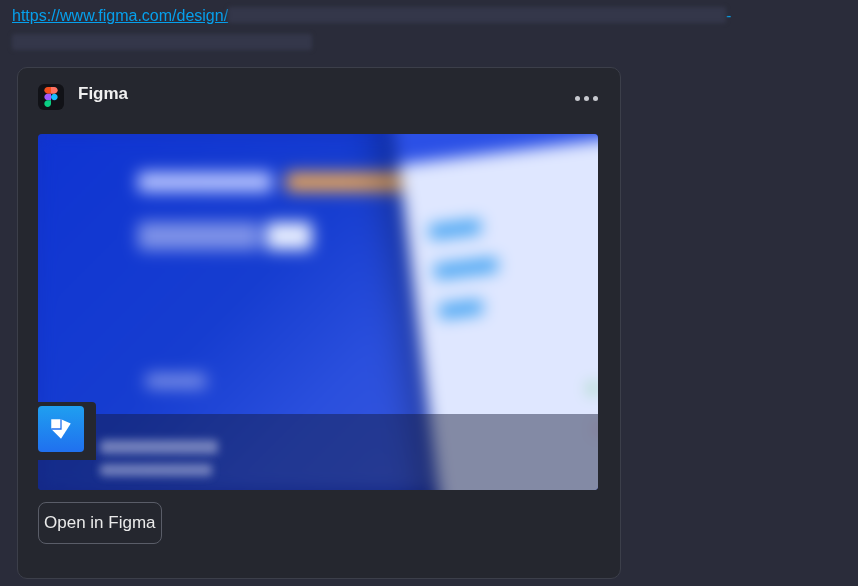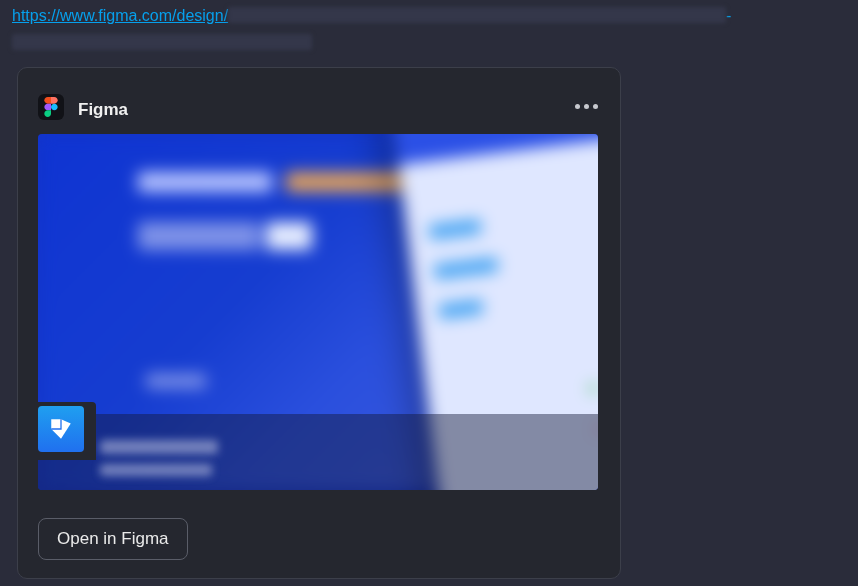--- a/index.html
+++ b/index.html
@@ -50,21 +50,21 @@
     height: 512px;
     background: #25272f;
     border: 1px solid #3c3f4a;
     border-radius: 10px;
     box-sizing: border-box;
     padding: 16px 20px 18px 20px;
   }
 
   .card-header {
     display: flex;
-    align-items: flex-end;
+    align-items: flex-start;
     height: 36px;
     margin-bottom: 14px;
   }
   .figma-logo {
     width: 26px;
     height: 26px;
     border-radius: 6px;
     background: #111217;
     display: flex;
     align-items: center;
@@ -195,24 +195,24 @@
     height:14px;
     border-radius:4px;
     filter: blur(4px);
     opacity:.8;
   }
   .pm-line.l1 { width:118px; margin-bottom:10px; }
   .pm-line.l2 { width:112px; height:12px; }
 
   
   .open-btn {
-    margin-top: 28px;
+    margin-top: 12px;
     display:inline-flex;
     align-items:center;
-    padding: 10px 18px;
+    padding: 10px 5px;
     font-size: 17px;
     font-weight:500;
     color:#eaeaea;
     border:1px solid #5a5d68;
     border-radius:8px;
     background: transparent;
     cursor:pointer;
   }
 
 </style>

